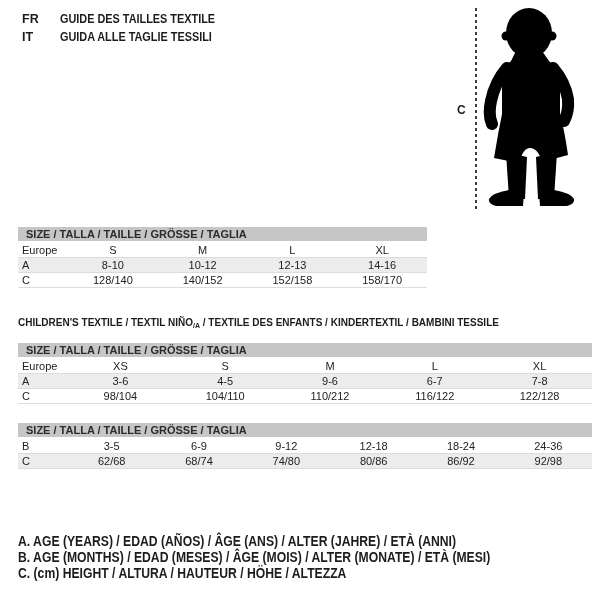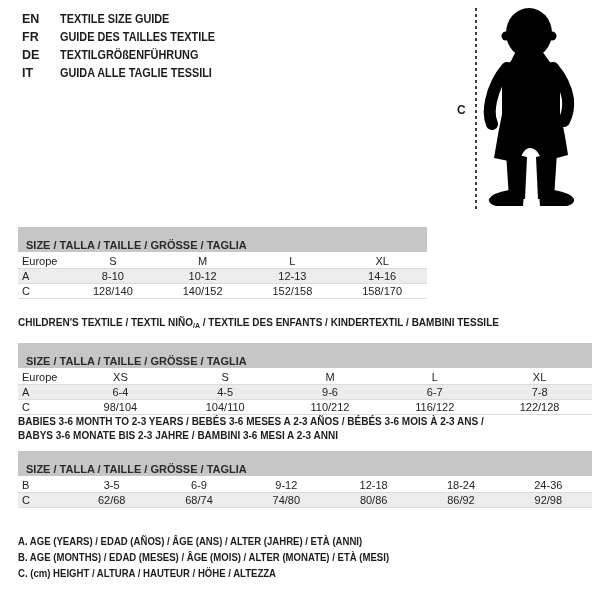--- a/index.html
+++ b/index.html
@@ -27,47 +27,39 @@
   .s2{top:315px;width:574px;}
   .s3{top:414px;width:574px;}
   .sec-title{font-size:11.5px;font-weight:bold;}
   .title-line{white-space:nowrap;line-height:14px;transform:scaleX(0.87);transform-origin:0 0;}
   .subscript{font-size:8px;vertical-align:-2px;}
   .s1 table{margin-top:13px;} .s2 table{margin-top:10px;} .s3 table{margin-top:9px;}
 
   table.size-table{border-collapse:collapse;table-layout:fixed;width:100%;}
   col.label-col{width:50px;}
   th.bar{background:var(--bar);font-size:11px;font-weight:bold;text-align:left;
-    padding:12px 0 1px 8px;height:12px;line-height:12px;color:#2b2b2b;border-bottom:2px solid #fff;}
+    padding:1px 0 1px 8px;height:12px;line-height:12px;color:#2b2b2b;border-bottom:2px solid #fff;}
   tbody td{font-size:11px;font-weight:normal;height:14px;line-height:14px;padding:0;
     text-align:center;border-bottom:1px solid var(--line);color:#222;}
   tbody td.lbl{text-align:left;padding-left:4px;}
   tbody tr:nth-child(even){background:var(--stripe);}
 
   
-  .footnotes{position:absolute;left:18px;top:533px;font-size:11px;font-weight:bold;line-height:16px;}
+  .footnotes{position:absolute;left:18px;top:533px;font-size:14px;font-weight:bold;line-height:16px;}
   .footnote{white-space:nowrap;transform:scaleX(0.87);transform-origin:0 0;}
 </style>
 </head>
 <body>
 
 <div class="canvas">
 
   <div class="lang-list" id="langs">
       <div class="lang-row">
-        <span class="lang-code">EN</span>
-        <span class="lang-label">TEXTILE SIZE GUIDE</span>
-      </div>
-      <div class="lang-row">
         <span class="lang-code">FR</span>
         <span class="lang-label">GUIDE DES TAILLES TEXTILE</span>
-      </div>
-      <div class="lang-row">
-        <span class="lang-code">DE</span>
-        <span class="lang-label">TEXTILGRÖßENFÜHRUNG</span>
       </div>
       <div class="lang-row">
         <span class="lang-code">IT</span>
         <span class="lang-label">GUIDA ALLE TAGLIE TESSILI</span>
       </div>
     </div>
 
   <div class="dash-line"></div>
   <div class="c-label">C</div>
 
@@ -149,43 +141,39 @@
           <tr>
             <td class="lbl">Europe</td>
             <td>XS</td>
             <td>S</td>
             <td>M</td>
             <td>L</td>
             <td>XL</td>
           </tr>
           <tr>
             <td class="lbl">A</td>
-            <td>6-4</td>
+            <td>3-6</td>
             <td>4-5</td>
             <td>9-6</td>
             <td>6-7</td>
             <td>7-8</td>
           </tr>
           <tr>
             <td class="lbl">C</td>
             <td>98/104</td>
             <td>104/110</td>
             <td>110/212</td>
             <td>116/122</td>
             <td>122/128</td>
           </tr>
         </tbody>
       </table>
   </section>
 
   <section class="sec s3" id="sec2">
-    <div class="sec-title">
-        <div class="title-line"><span>BABIES 3-6 MONTH TO 2-3 YEARS / BEBÉS 3-6 MESES A 2-3 AÑOS / BÉBÉS 3-6 MOIS À 2-3 ANS /</span></div>
-        <div class="title-line"><span>BABYS 3-6 MONATE BIS 2-3 JAHRE / BAMBINI 3-6 MESI A 2-3 ANNI</span></div>
-      </div>
     <table class="size-table">
         <colgroup>
           <col class="label-col">
           <col>
           <col>
           <col>
           <col>
           <col>
           <col>
         </colgroup>

